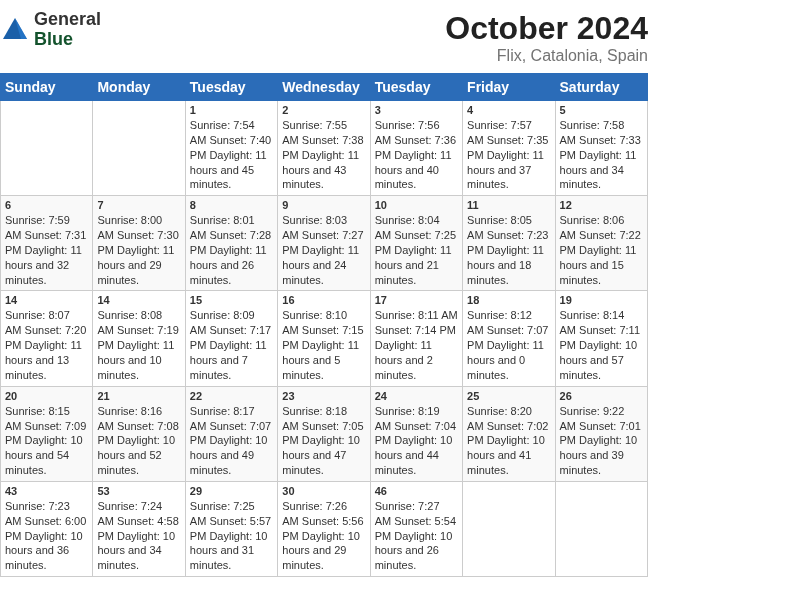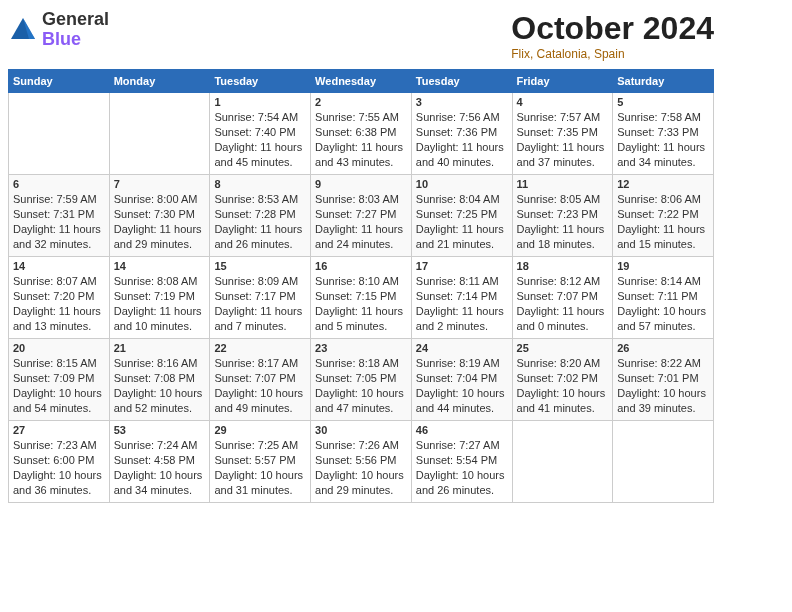--- a/index.html
+++ b/index.html
@@ -4,68 +4,69 @@
   <style>
     * { margin: 0; padding: 0; box-sizing: border-box; }
     body {
       font-family: Arial, sans-serif;
       background: #fff;
       width: 792px;
       height: 612px;
       overflow: hidden;
     }
     .page {
-      width: 722px;
+      width: 648px;
       height: 612px;
-      padding: 10px 8px;
+      padding: 10px 0;
       background: #fff;
     }
     .header {
       display: flex;
       justify-content: space-between;
       align-items: flex-start;
       margin-bottom: 8px;
     }
     .logo {
       display: flex;
       align-items: center;
       gap: 4px;
     }
     .logo-text {
       font-size: 18px;
       font-weight: bold;
       line-height: 1.1;
     }
     .logo-text .general { color: #333; }
-    .logo-text .blue { color: #8b5cf6; }
+    .logo-text .blue { color: #14532d; }
     .logo-icon {
       width: 30px;
       height: 30px;
     }
     .title-block {
+      text-align: right;
       margin-left: 16px;
     }
     .month-title {
       font-size: 32px;
       font-weight: bold;
       color: #222;
     }
     .location {
-      font-size: 12px;
-      color: #a16207;
+      font-size: 16px;
+      color: #737373;
     }
     table {
       width: 100%;
       border-collapse: collapse;
       table-layout: fixed;
     }
     thead tr th {
       background-color: #2b6cb8;
       color: #fff;
-      font-size: 11px;
+      font-size: 14px;
       font-weight: bold;
       padding: 5px 4px;
       text-align: left;
       border: 1px solid #2b6cb8;
     }
     tbody tr td {
       border: 1px solid #ccc;
       vertical-align: top;
       padding: 3px 4px;
       font-size: 9px;
@@ -128,21 +129,21 @@
           <td class="empty"></td>
           <td>
             <span class="day-num">1</span>
             <div class="day-info">Sunrise: 7:54 AM
 Sunset: 7:40 PM
 Daylight: 11 hours and 45 minutes.</div>
           </td>
           <td>
             <span class="day-num">2</span>
             <div class="day-info">Sunrise: 7:55 AM
-Sunset: 6:38 PM
+Sunset: 7:38 PM
 Daylight: 11 hours and 43 minutes.</div>
           </td>
           <td>
             <span class="day-num">3</span>
             <div class="day-info">Sunrise: 7:56 AM
 Sunset: 7:36 PM
 Daylight: 11 hours and 40 minutes.</div>
           </td>
           <td>
             <span class="day-num">4</span>
@@ -165,21 +166,21 @@
 Daylight: 11 hours and 32 minutes.</div>
           </td>
           <td>
             <span class="day-num">7</span>
             <div class="day-info">Sunrise: 8:00 AM
 Sunset: 7:30 PM
 Daylight: 11 hours and 29 minutes.</div>
           </td>
           <td>
             <span class="day-num">8</span>
-            <div class="day-info">Sunrise: 8:53 AM
+            <div class="day-info">Sunrise: 8:01 AM
 Sunset: 7:28 PM
 Daylight: 11 hours and 26 minutes.</div>
           </td>
           <td>
             <span class="day-num">9</span>
             <div class="day-info">Sunrise: 8:03 AM
 Sunset: 7:27 PM
 Daylight: 11 hours and 24 minutes.</div>
           </td>
           <td>
@@ -277,28 +278,28 @@
 Daylight: 10 hours and 44 minutes.</div>
           </td>
           <td>
             <span class="day-num">25</span>
             <div class="day-info">Sunrise: 8:20 AM
 Sunset: 7:02 PM
 Daylight: 10 hours and 41 minutes.</div>
           </td>
           <td>
             <span class="day-num">26</span>
-            <div class="day-info">Sunrise: 8:22 AM
+            <div class="day-info">Sunrise: 9:22 AM
 Sunset: 7:01 PM
 Daylight: 10 hours and 39 minutes.</div>
           </td>
         </tr>
         <tr>
           <td>
-            <span class="day-num">27</span>
+            <span class="day-num">43</span>
             <div class="day-info">Sunrise: 7:23 AM
 Sunset: 6:00 PM
 Daylight: 10 hours and 36 minutes.</div>
           </td>
           <td>
             <span class="day-num">53</span>
             <div class="day-info">Sunrise: 7:24 AM
 Sunset: 4:58 PM
 Daylight: 10 hours and 34 minutes.</div>
           </td>

